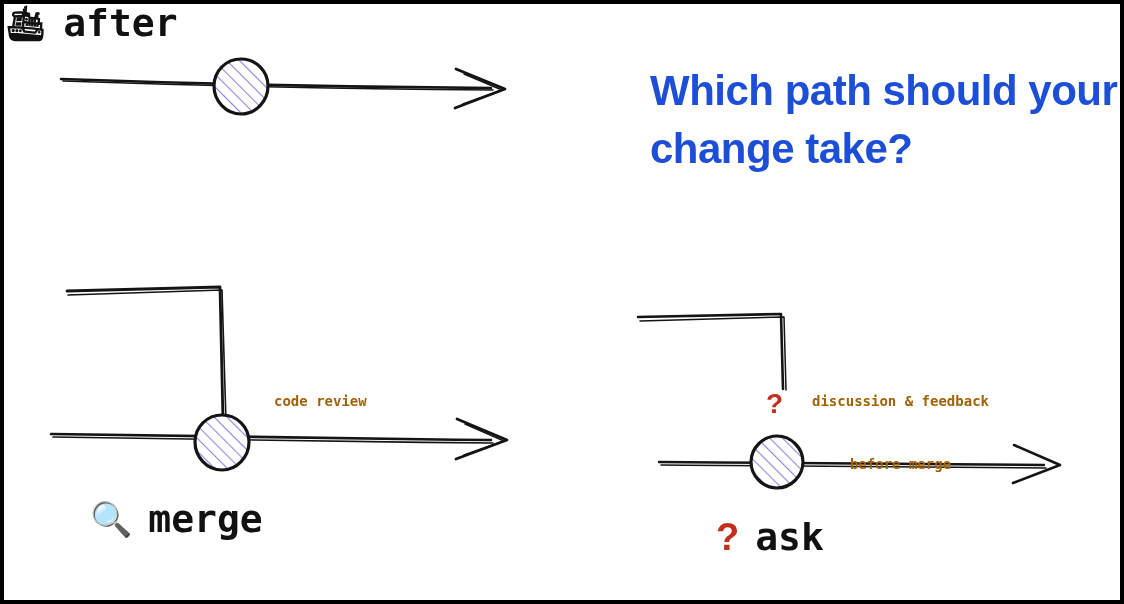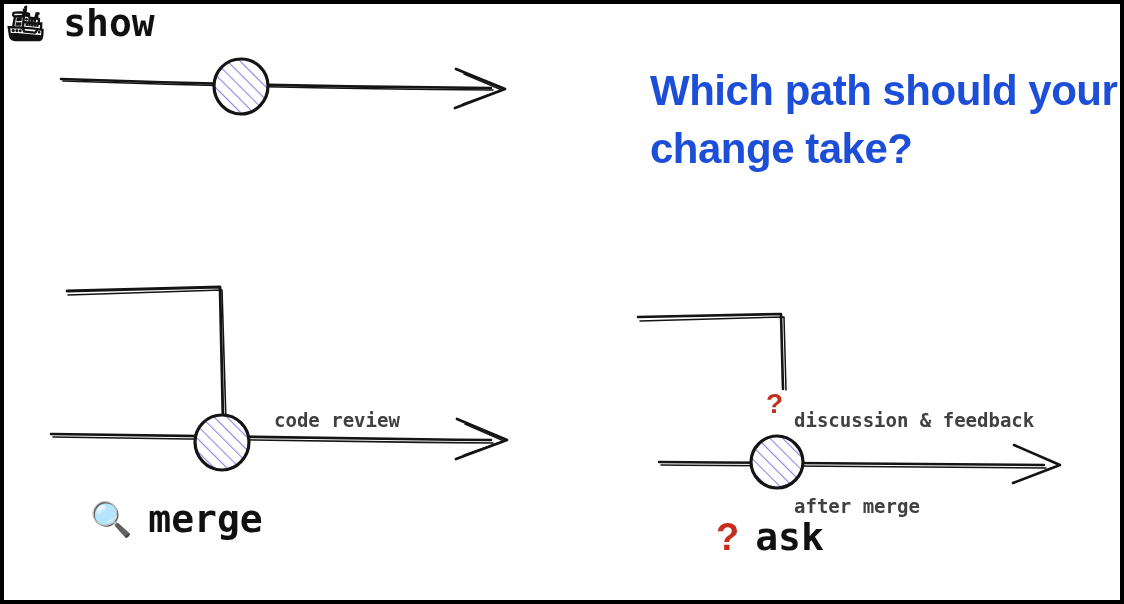--- a/index.html
+++ b/index.html
@@ -40,27 +40,27 @@
     font-size: 42px;
     line-height: 1.38;
     letter-spacing: -0.5px;
     color: #1d4ed8;
     white-space: normal;
     margin-left: 40px;
   }
   .annot {
     font-family: "DejaVu Sans Mono", "Liberation Mono", monospace;
     font-weight: bold;
-    font-size: 19px;
+    font-size: 14px;
     line-height: 1.52;
-    color: #404040;
+    color: #a16207;
     white-space: pre;
   }
   .annot-show { left: 270px; top: 344px; }
-  .annot-ask  { left: 790px; top: 344px; }
+  .annot-ask  { left: 808px; top: 344px; text-align: center; }
 
   .lane-label {
     font-family: "DejaVu Sans Mono", "Liberation Mono", monospace;
     font-weight: bold;
     font-size: 38px;
     color: #111111;
     display: flex;
     align-items: center;
     gap: 16px;
   }
@@ -145,35 +145,35 @@
       <circle cx="773" cy="458" r="26" fill="url(#hatch)"></circle>
       <path d="M 773,432 C 787,432 799,444 799,458 C 799,472 787,484 773,484
                C 759,484 747,472 747,458 C 747,444 759,432 773,432 Z" fill="none" stroke="#141414" stroke-width="3.2" stroke-linecap="round"></path>
     </g>
   </svg>
 
   <div class="txt title">Which path should your change take?</div>
 
   <div class="txt lane-label">
     <span class="emoji">🛳</span>
-    <span>show</span>
+    <span>after</span>
   </div>
 
   <div class="txt annot annot-show">
     <div>code review</div>
   </div>
 
   <div class="txt lane-label lane-show">
     <span class="emoji">🔍</span>
     <span>merge</span>
   </div>
 
   <div class="txt annot annot-ask">
     <div>discussion &amp; feedback</div>
-    <div>after merge</div>
+    <div>before merge</div>
   </div>
 
   <div class="qmark-small">?</div>
 
   <div class="txt lane-label lane-ask">
     <span class="qmark-red">?</span>
     <span>ask</span>
   </div>
 
 </div>

